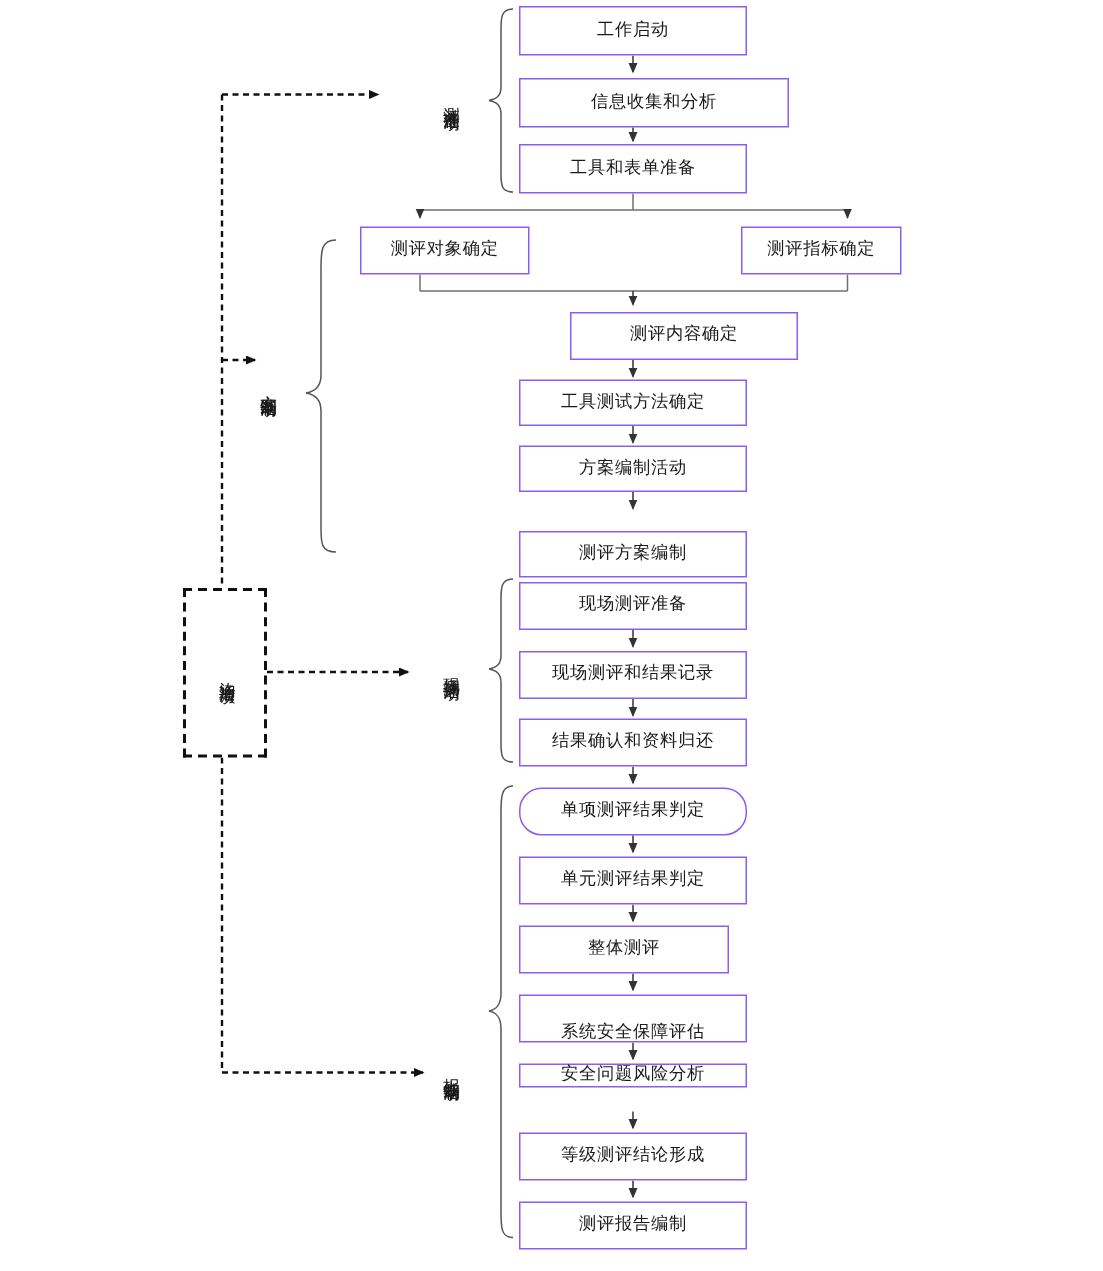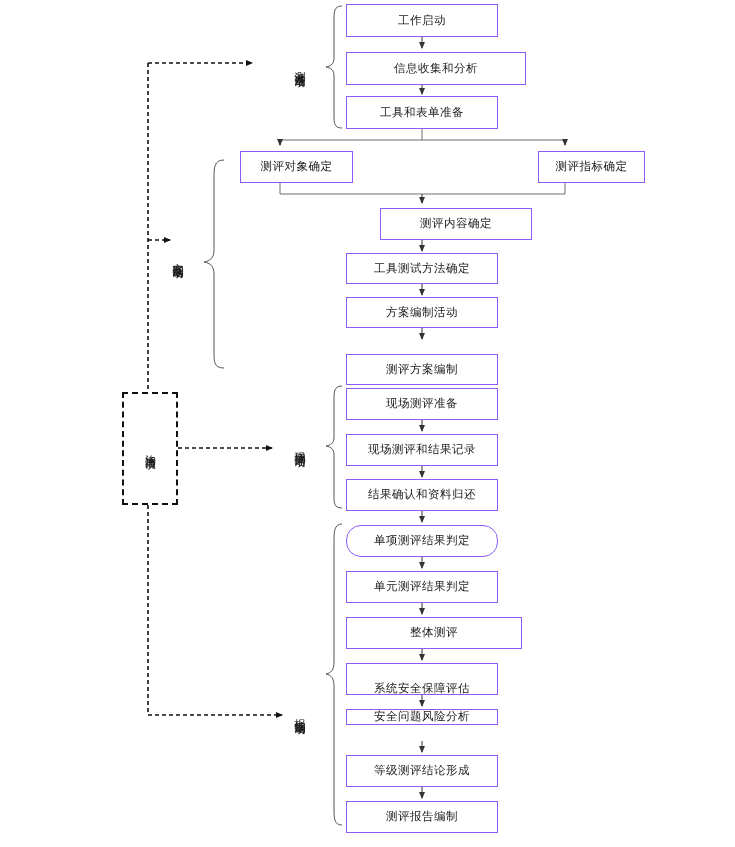--- a/index.html
+++ b/index.html
@@ -148,21 +148,21 @@
   </div>
 
   <div class="node" style="left:346px; top:96px; width:152px; height:33px;">
     <span>工具和表单准备</span>
   </div>
 
   <div class="node" style="left:240px; top:151px; width:113px; height:32px;">
     <span>测评对象确定</span>
   </div>
 
-  <div class="node" style="left:494px; top:151px; width:107px; height:32px;margin-left:44px;">
+  <div class="node" style="left:494px; top:151px; width:107px; height:32px;">
     <span>测评指标确定</span>
   </div>
 
   <div class="node" style="left:346px; top:208px; width:152px; height:32px;margin-left:34px;">
     <span>测评内容确定</span>
   </div>
 
   <div class="node" style="left:346px; top:253px; width:152px; height:31px;">
     <span>工具测试方法确定</span>
   </div>
@@ -188,21 +188,21 @@
   </div>
 
   <div class="node" style="left:346px; top:525px; width:152px; height:32px;border-radius:15px;">
     <span>单项测评结果判定</span>
   </div>
 
   <div class="node" style="left:346px; top:571px; width:152px; height:32px;">
     <span>单元测评结果判定</span>
   </div>
 
-  <div class="node" style="left:346px; top:617px; width:176px; height:32px;">
+  <div class="node" style="left:346px; top:617px; width:140px; height:32px;">
     <span>整体测评</span>
   </div>
 
   <div class="node" style="left:346px; top:663px; width:152px; height:32px;align-items:flex-end;">
     <span>系统安全保障评估</span>
   </div>
 
   <div class="node" style="left:346px; top:709px; width:152px; height:16px;">
     <span>安全问题风险分析</span>
   </div>

